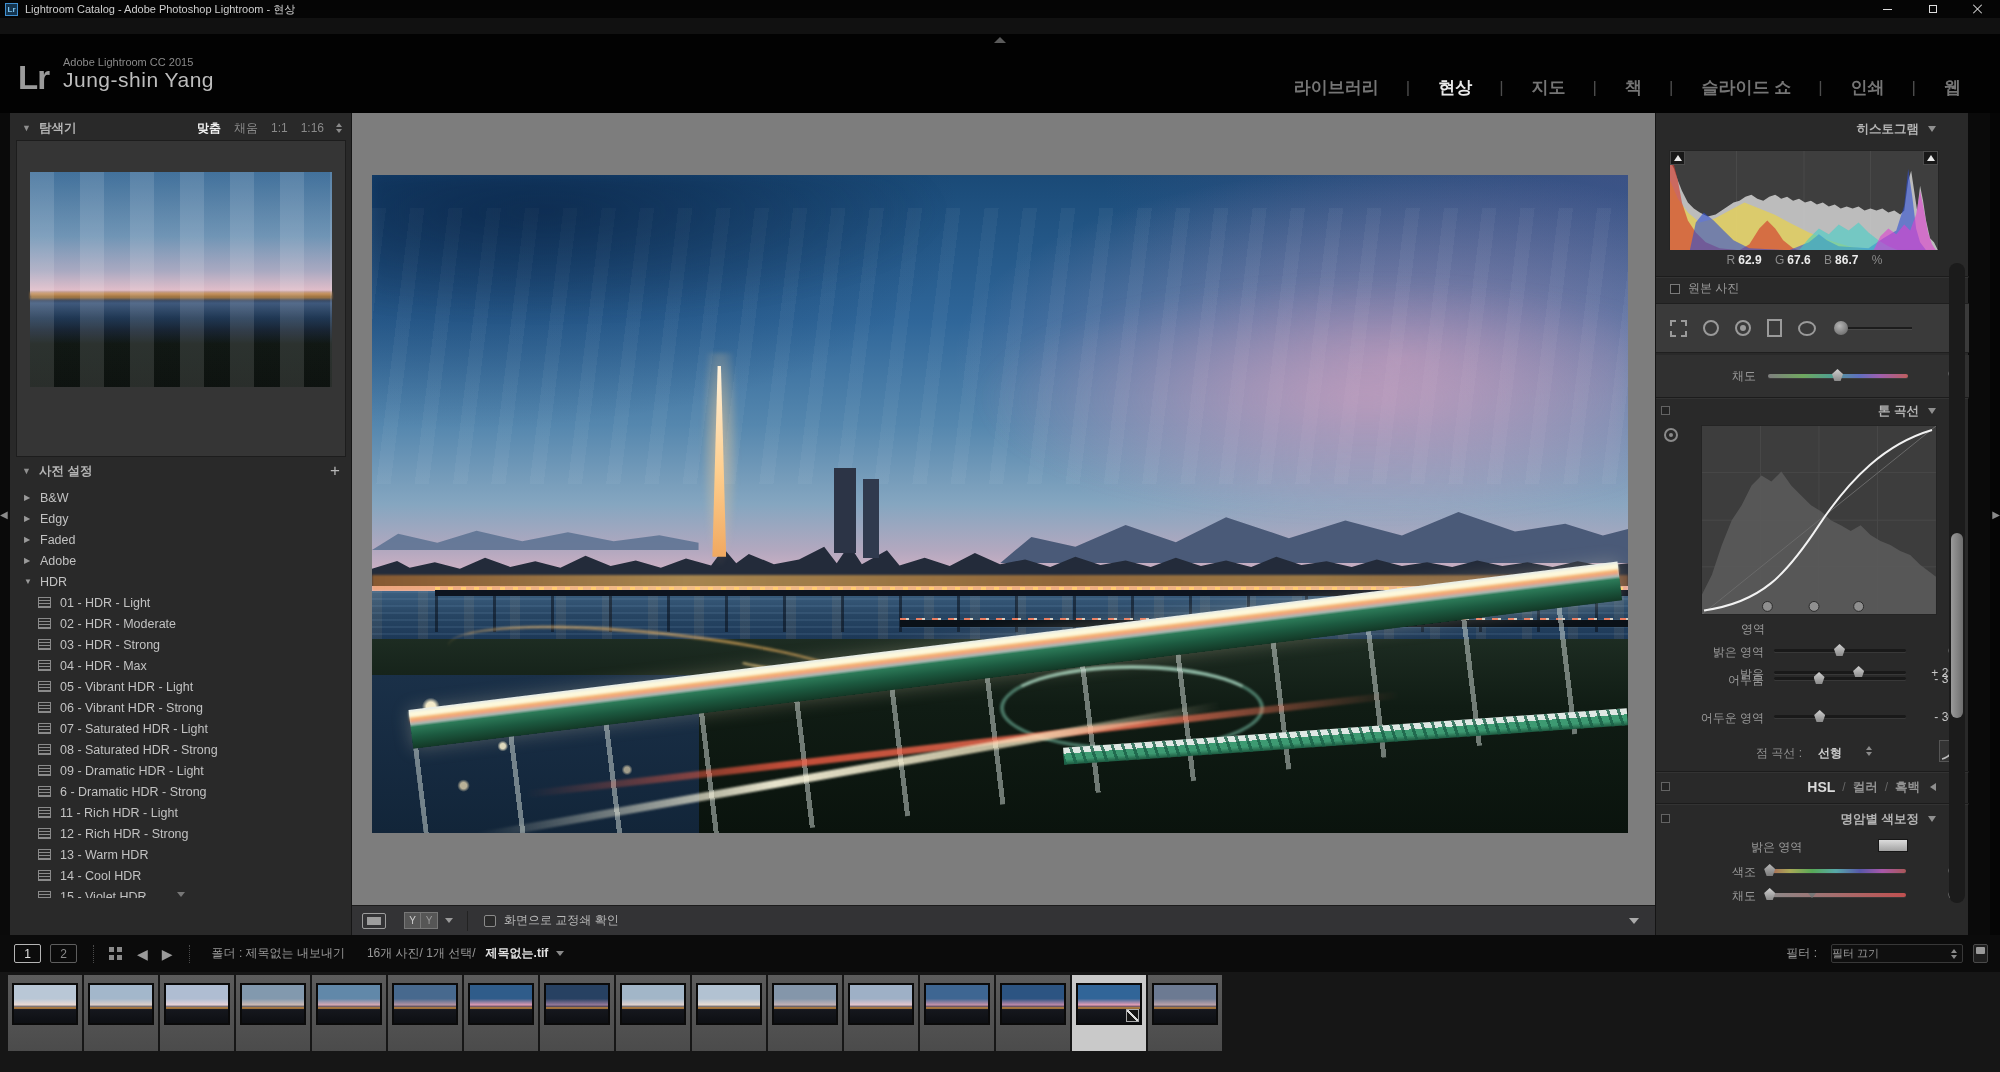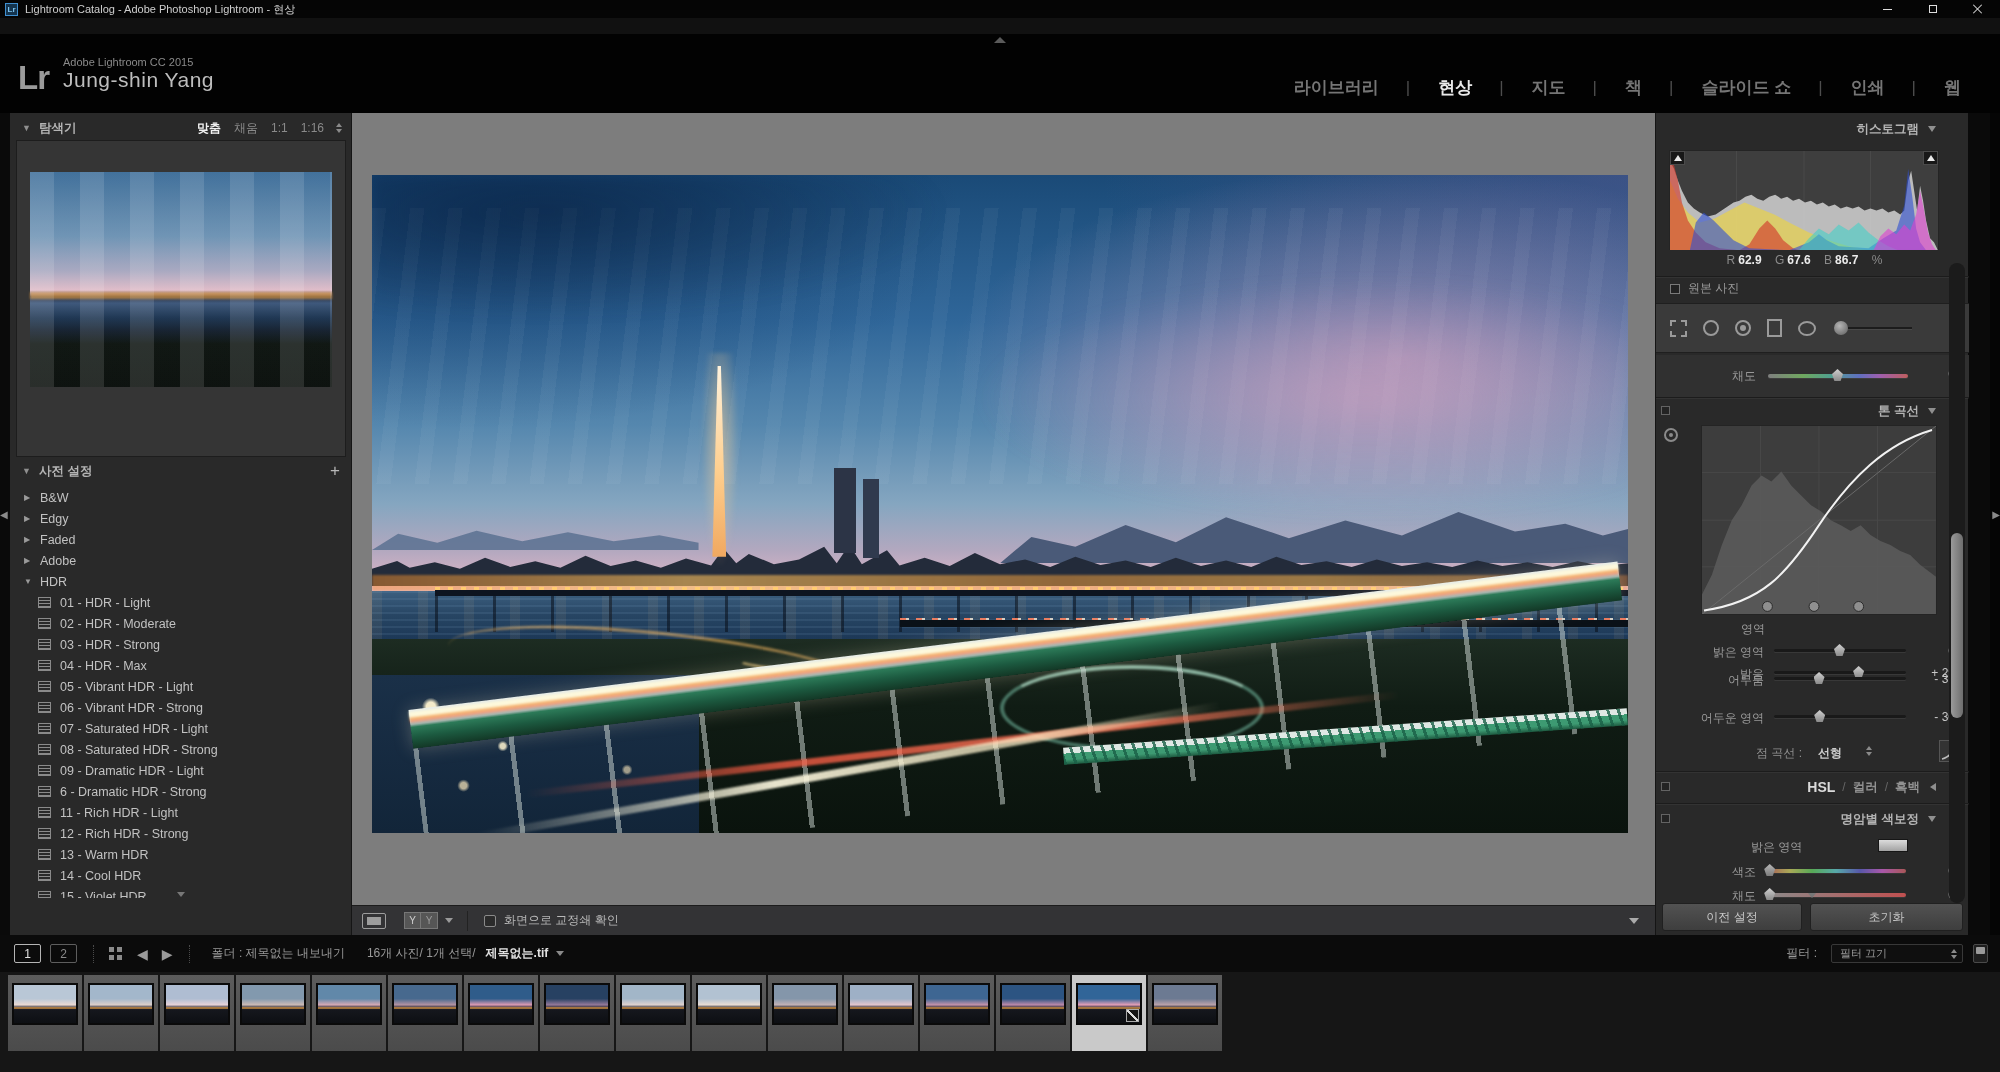--- a/index.html
+++ b/index.html
@@ -234,21 +234,21 @@
   .sb-winbtn.dim { border-color:#5e5e5e; color:#8a8a8a; margin-left:9px; }
   .sb-sep { width:1px; height:18px; border-left:1px dotted #4a4a4a; margin-left:16px; }
   .sb-grid { margin-left:14px; }
   .sb-arrow { font-size:14px; color:#9a9a9a; margin-left:14px; }
   .sb-text { font-size:12px; color:#9a9a9a; margin-left:22px; }
   .sb-file { font-size:12px; color:#e2e2e2; font-weight:bold; margin-left:10px; }
   .sb-caret { width:0; height:0; border-left:4px solid transparent; border-right:4px solid transparent; border-top:5px solid #8a8a8a; margin-left:8px; }
   .sb-right { margin-left:auto; display:flex; align-items:center; margin-right:12px; }
   .sb-filter-label { font-size:12px; color:#9a9a9a; margin-right:14px; }
   .sb-dropdown { position:relative; width:132px; height:19px; background:#0f0f0f; border:1px solid #383838; border-radius:2px; display:flex; align-items:center; }
-  .sb-dropdown span { font-size:11px; color:#9a9a9a; margin-left:8px; }
+  .sb-dropdown span { font-size:11px; color:#9a9a9a; }
   .sb-dropdown .stepper { position:absolute; right:5px; }
   .sb-switch { width:15px; height:19px; background:#1e1e1e; border:1px solid #4a4a4a; border-radius:2px; margin-left:10px; position:relative; }
   .sb-switch::before { content:""; position:absolute; left:2px; top:2px; right:2px; height:7px; background:#9a9a9a; border-radius:1px; }
 
   
   #filmstrip { position:absolute; left:0; top:972px; width:2000px; height:100px; background:#161616; }
   .fcell { position:absolute; top:3px; width:74px; height:76px; background:linear-gradient(#5c5c5c,#4b4b4b); }
   .fcell.selected { background:#c9c9c9; }
   .fimg { position:relative; width:66px; height:42px; margin:8px auto 0; border:2px solid #0a0a0a; }
   .fimg::after { content:""; position:absolute; left:0; top:58%; width:100%; height:6%; background:rgba(255,175,70,.55); }
@@ -654,24 +654,20 @@
         </div>
         <div class="split-row" id="split-sat">
           <span class="split-label">채도</span>
           <div class="sl-track split-track">
               <div class="sl-thumb" style="left:3%"></div>
             </div>
           <span class="sl-val" style="top:3px">0</span>
         </div>
       </div>
       <div class="more-ind"></div>
-      <div class="panel-btn-row">
-        <div class="lr-btn" id="btn-prev">이전 설정</div>
-        <div class="lr-btn" id="btn-reset">초기화</div>
-      </div>
       <div id="rp-scroll">
           <div class="thumbbar"></div>
         </div>
     </div>
 
     <div id="right-strip">
         <span class="edge-arrow">▶</span>
       </div>
   </div>
 

